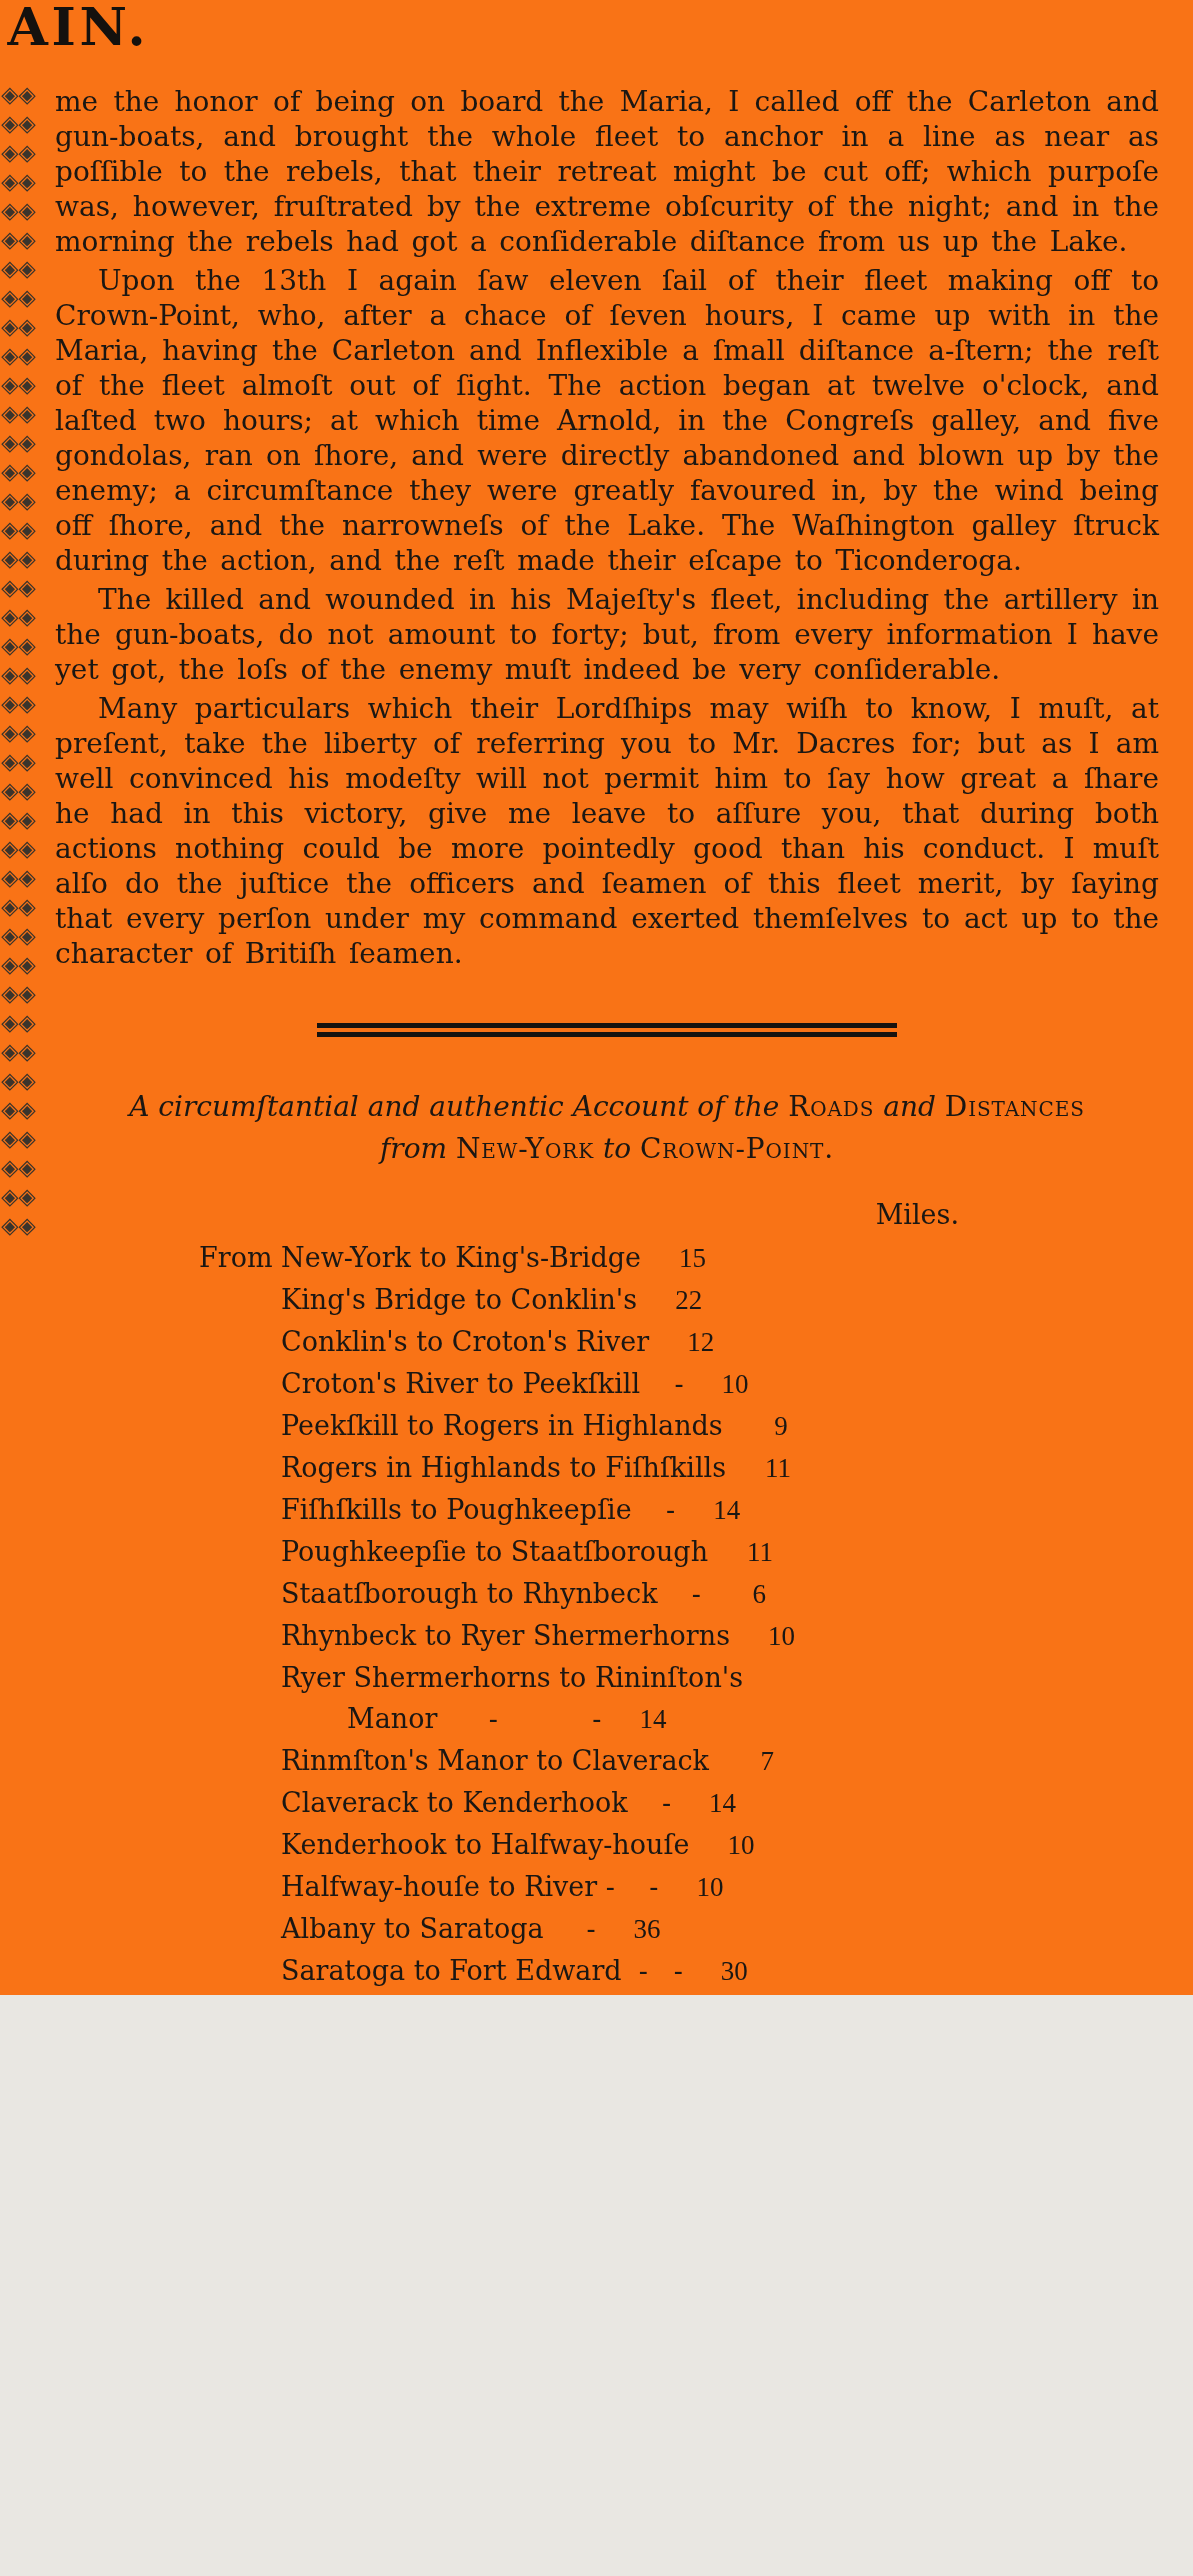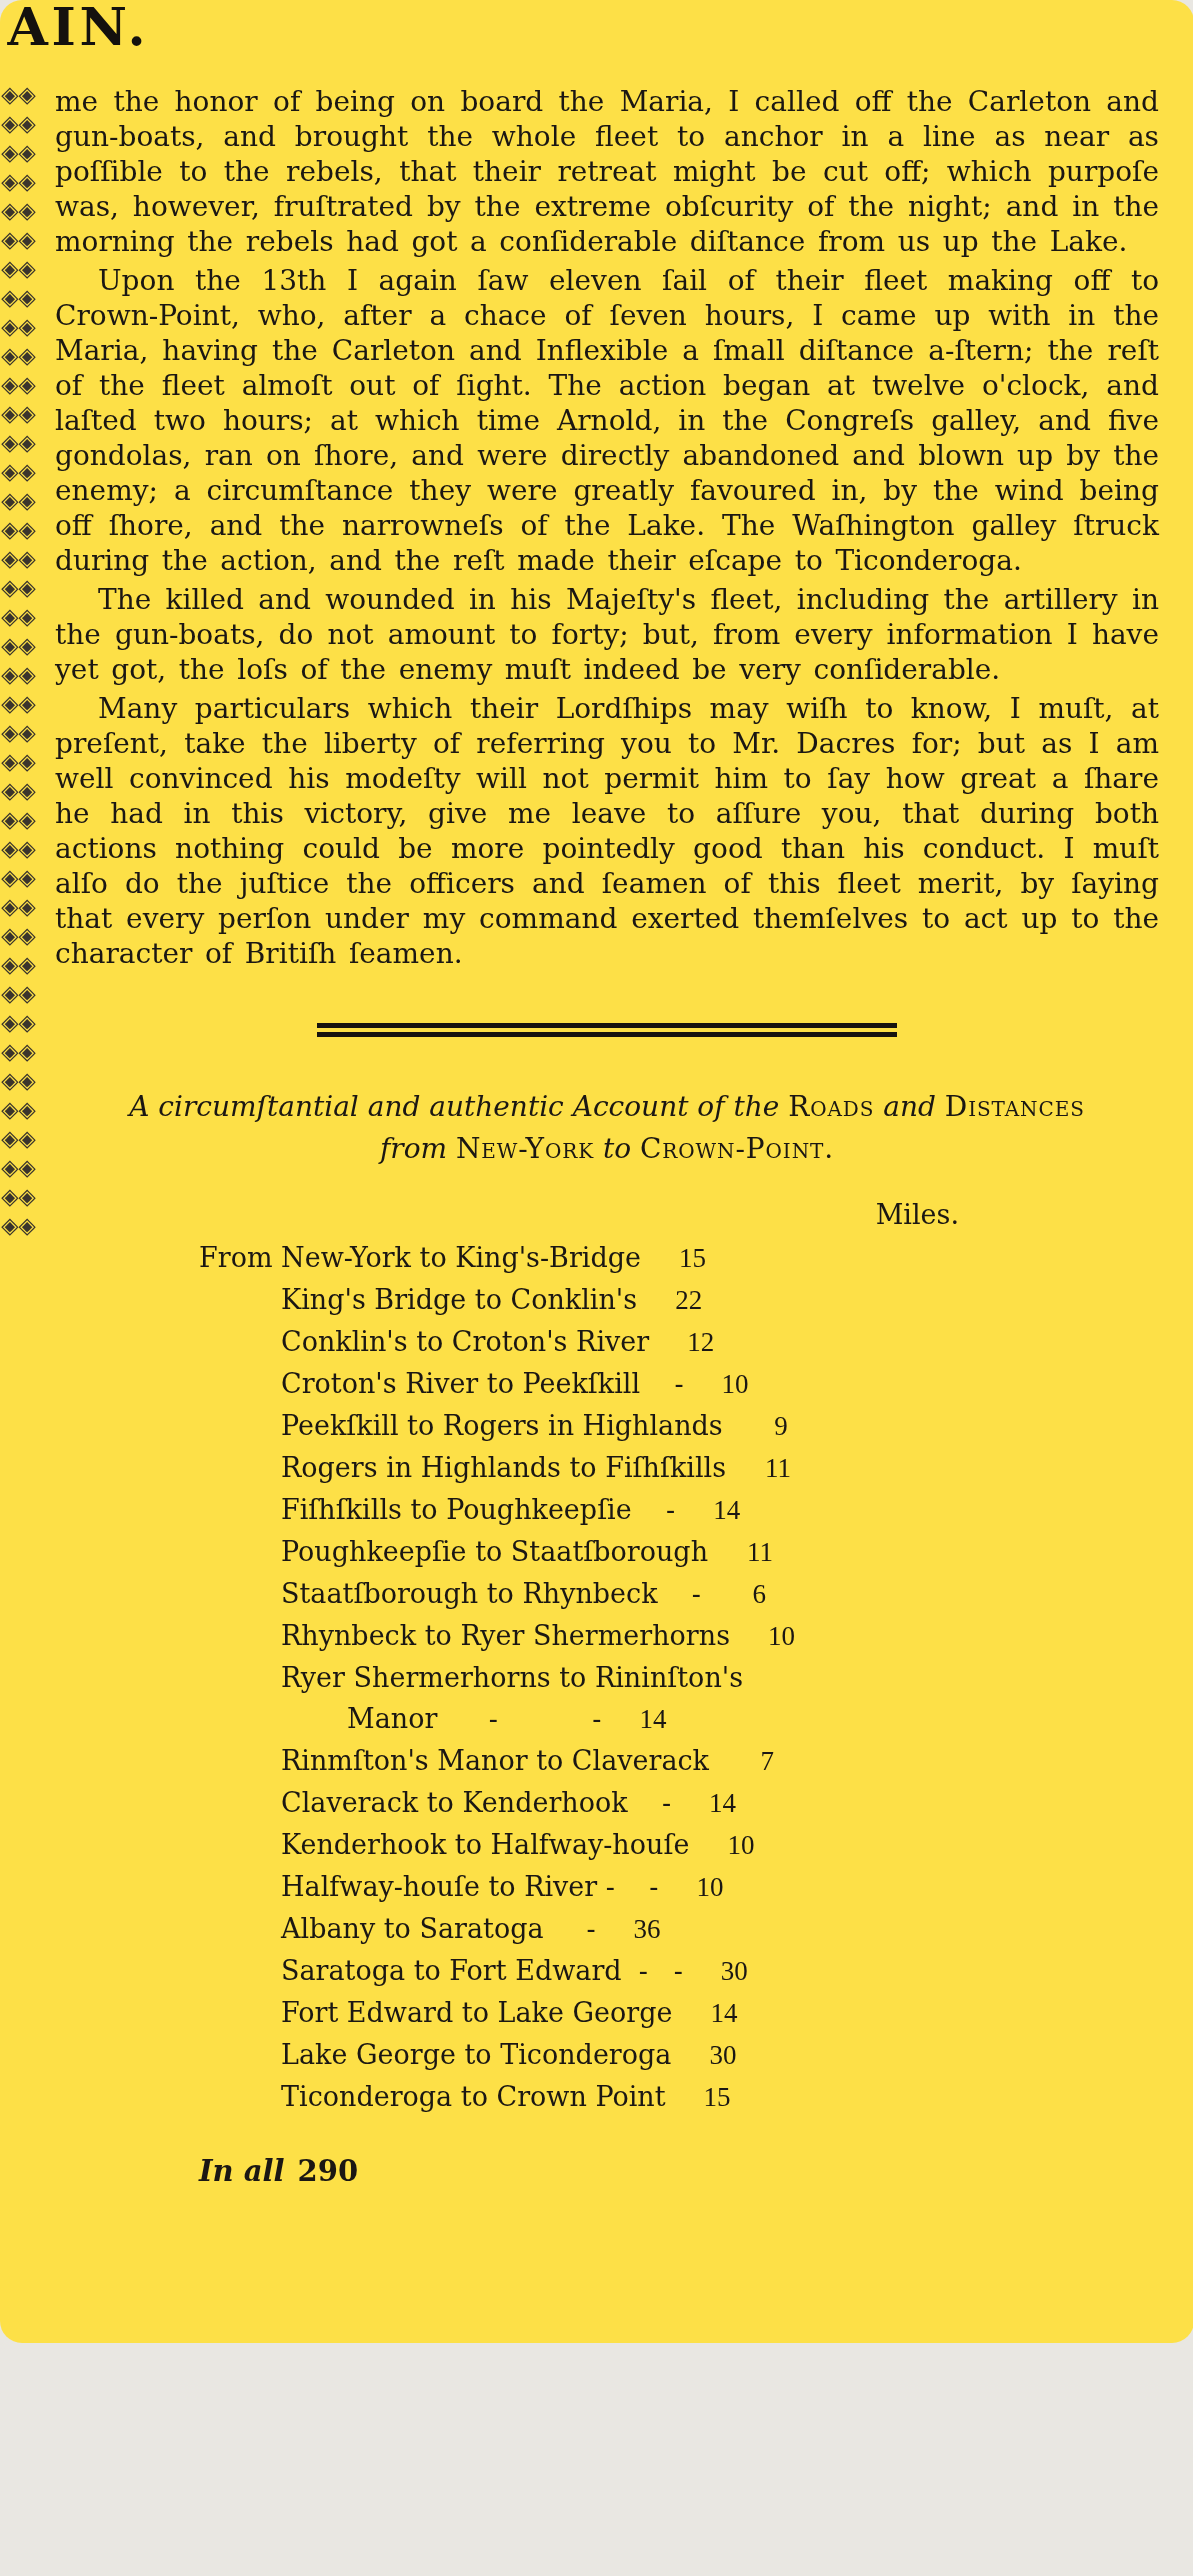--- a/index.html
+++ b/index.html
@@ -3,26 +3,25 @@
 <meta charset="utf-8">
 <style>
   html, body { margin: 0; padding: 0; }
   body {
     background: #e9e7e2;
     font-family: "DejaVu Serif", "Liberation Serif", serif;
   }
   .page {
     position: relative;
     width: 1194px;
-    height: 2343px;
+    height: 1995px;
     margin: 0 auto;
-    background: #fde047;
+    background: #f97316;
     color: #1b1713;
     overflow: hidden;
-    border-radius: 22px;
   }
   .page-header {
     position: absolute;
     top: -3.7px;
     left: 7.5px;
     font-size: 52px;
     font-weight: bold;
     letter-spacing: 3.7px;
     color: #14110e;
   }

